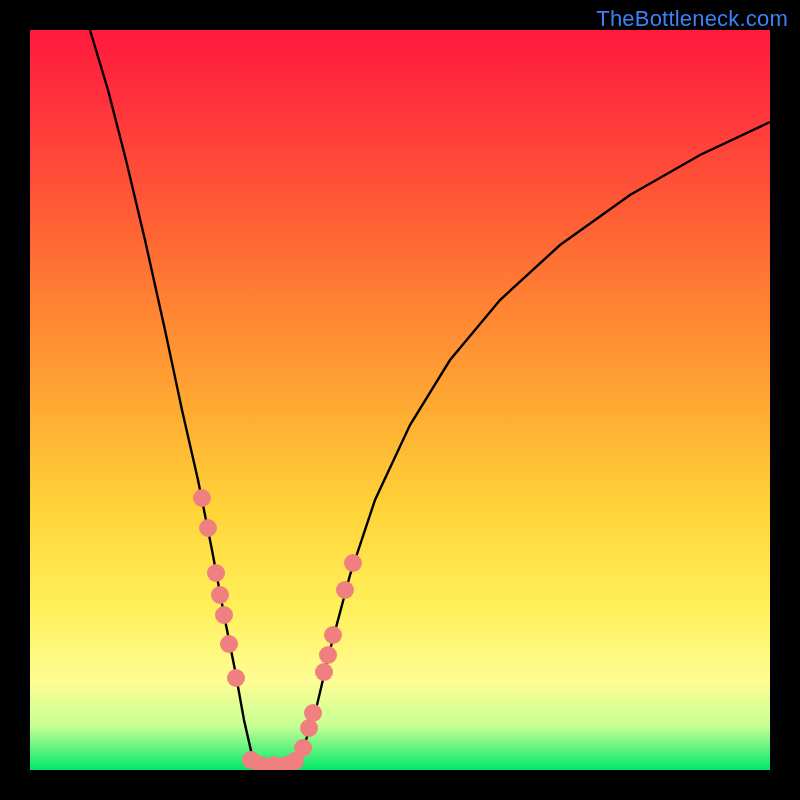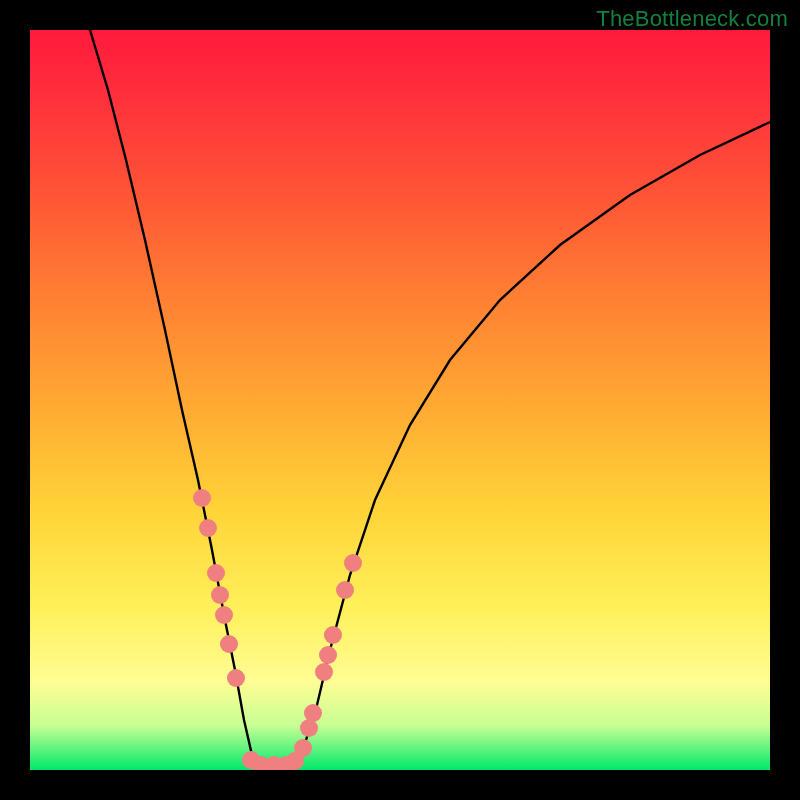--- a/index.html
+++ b/index.html
@@ -26,21 +26,21 @@
       #ffd438 65%,
       #fff05a 78%,
       #fffd94 88%,
       #c7ff94 94%,
       #00e86a 100%);
   }
   .watermark {
     position: absolute;
     top: 6px;
     right: 12px;
-    color: #15803d;
+    color: #3b82f6;
     font-size: 22px;
     font-weight: 500;
     font-family: Arial, sans-serif;
     letter-spacing: 0.2px;
   }
   svg.plot {
     position: absolute;
     left: 0;
     top: 0;
     width: 740px;

